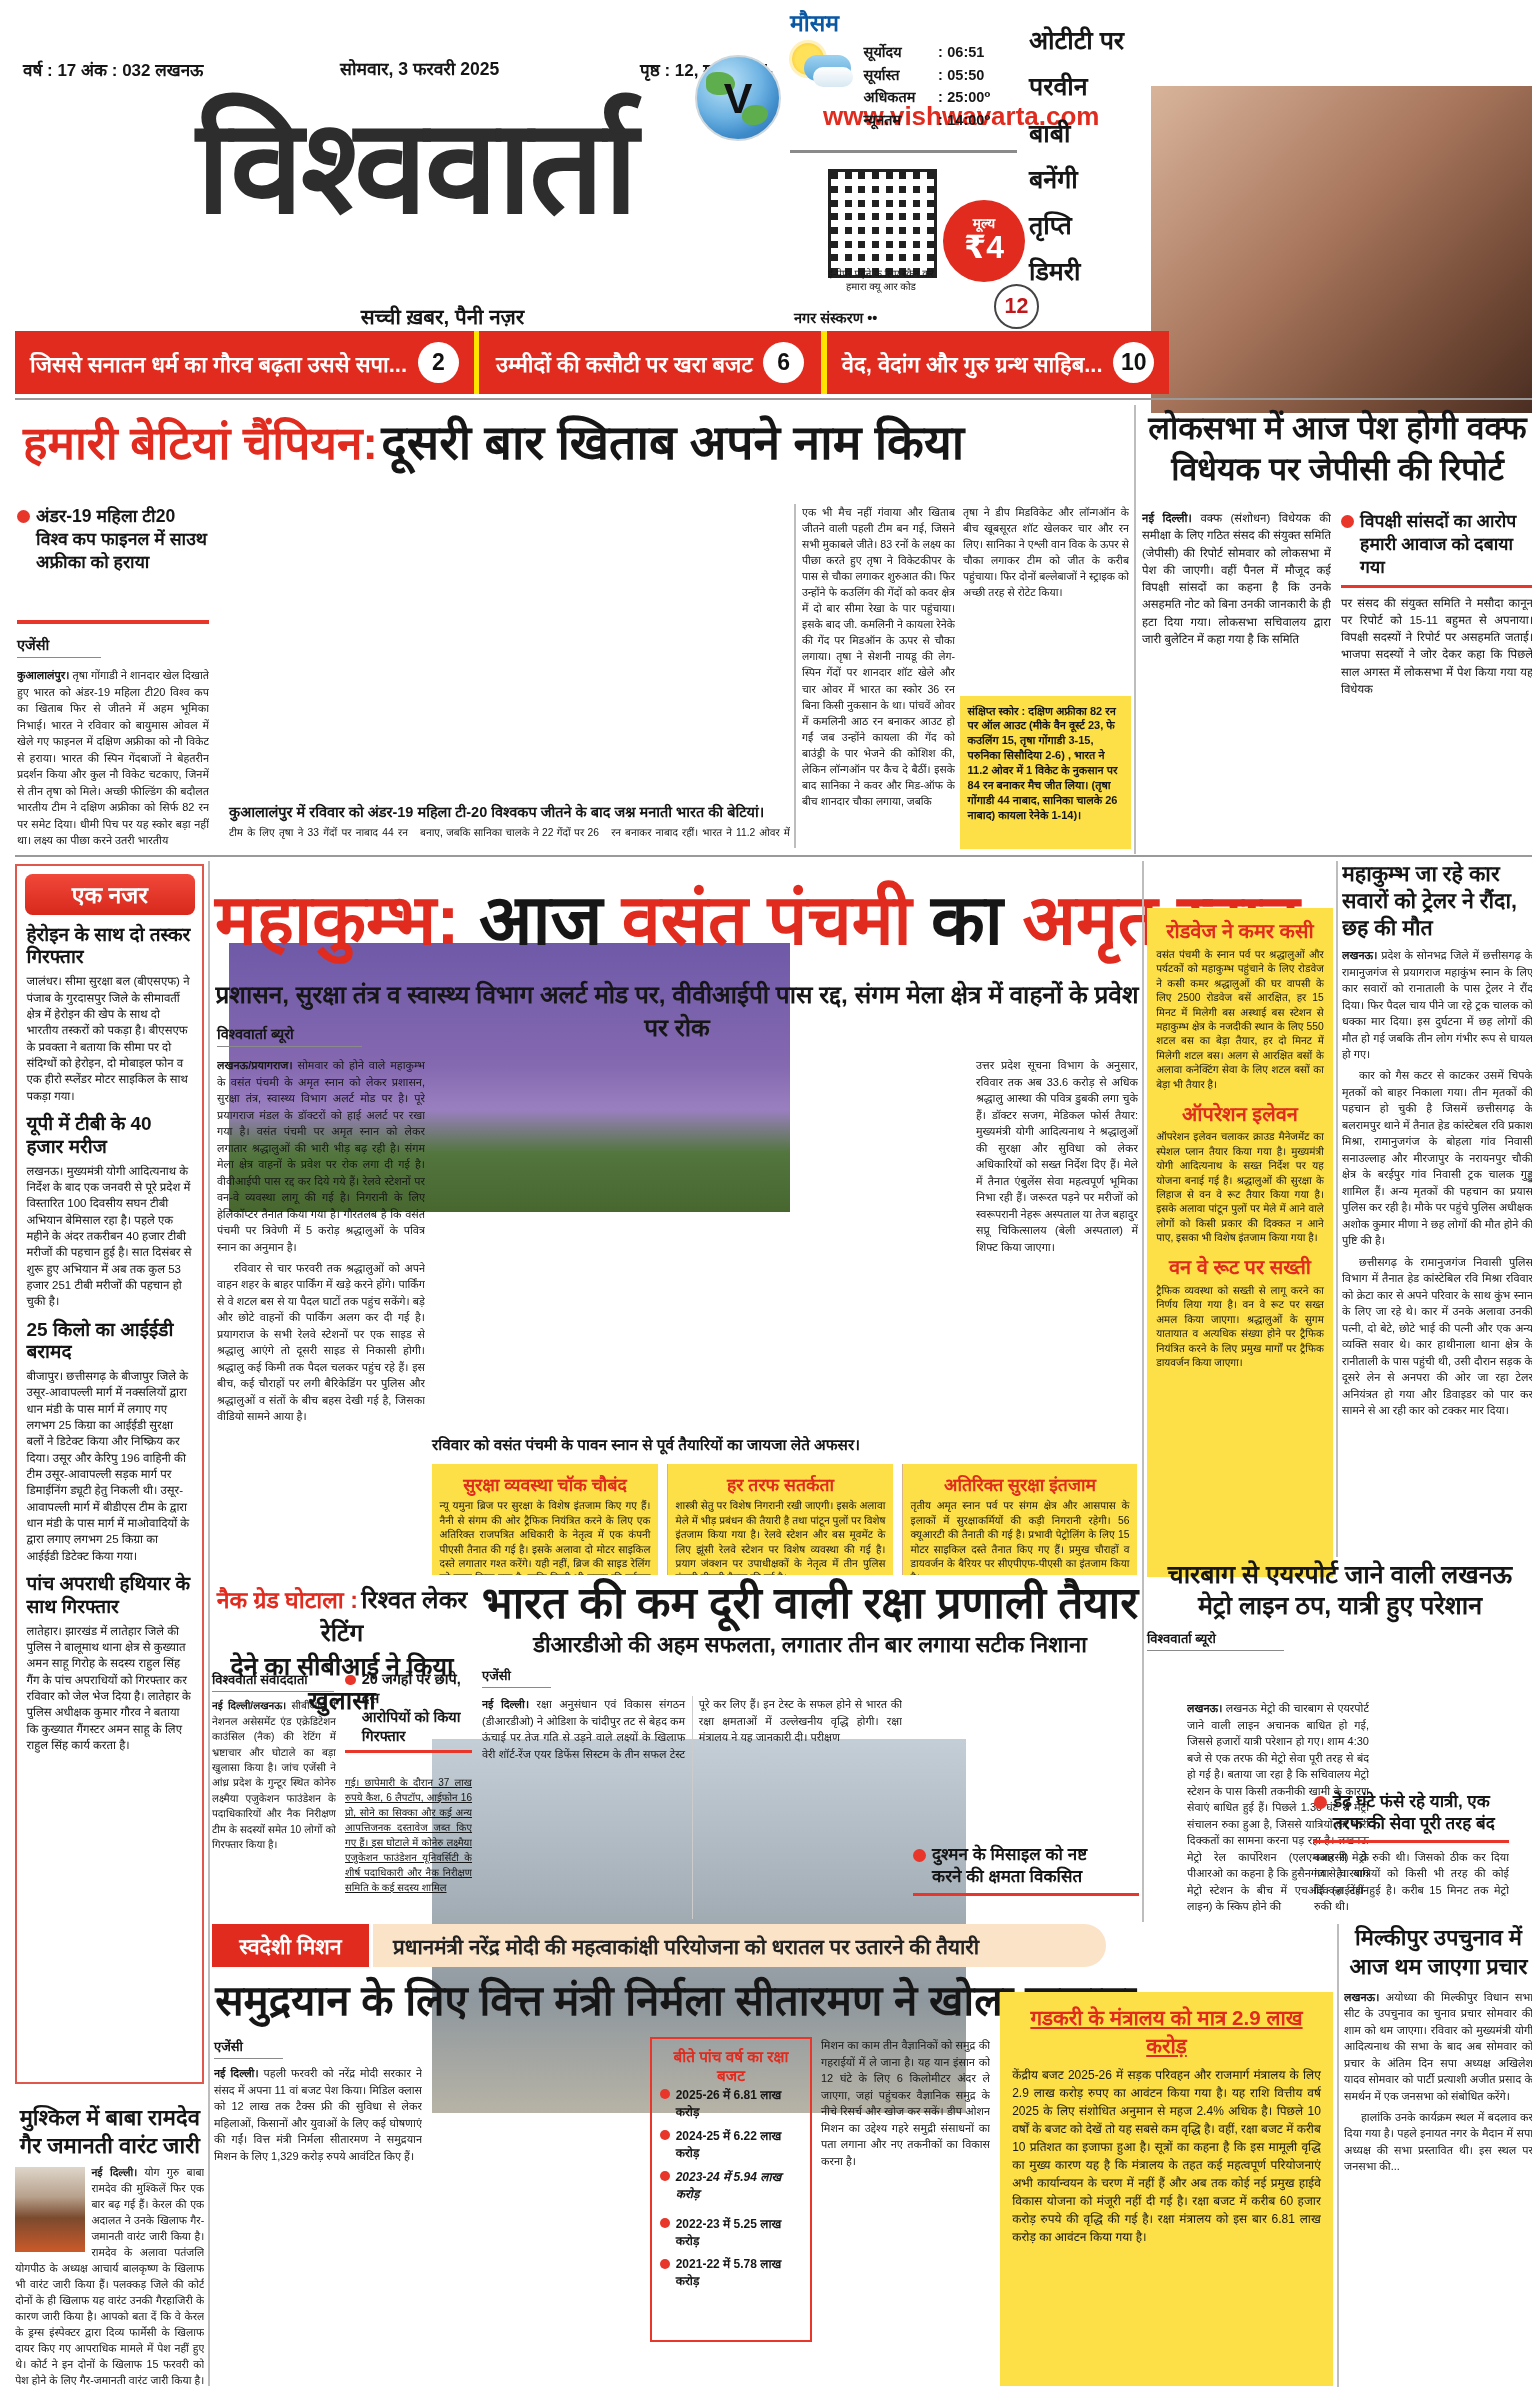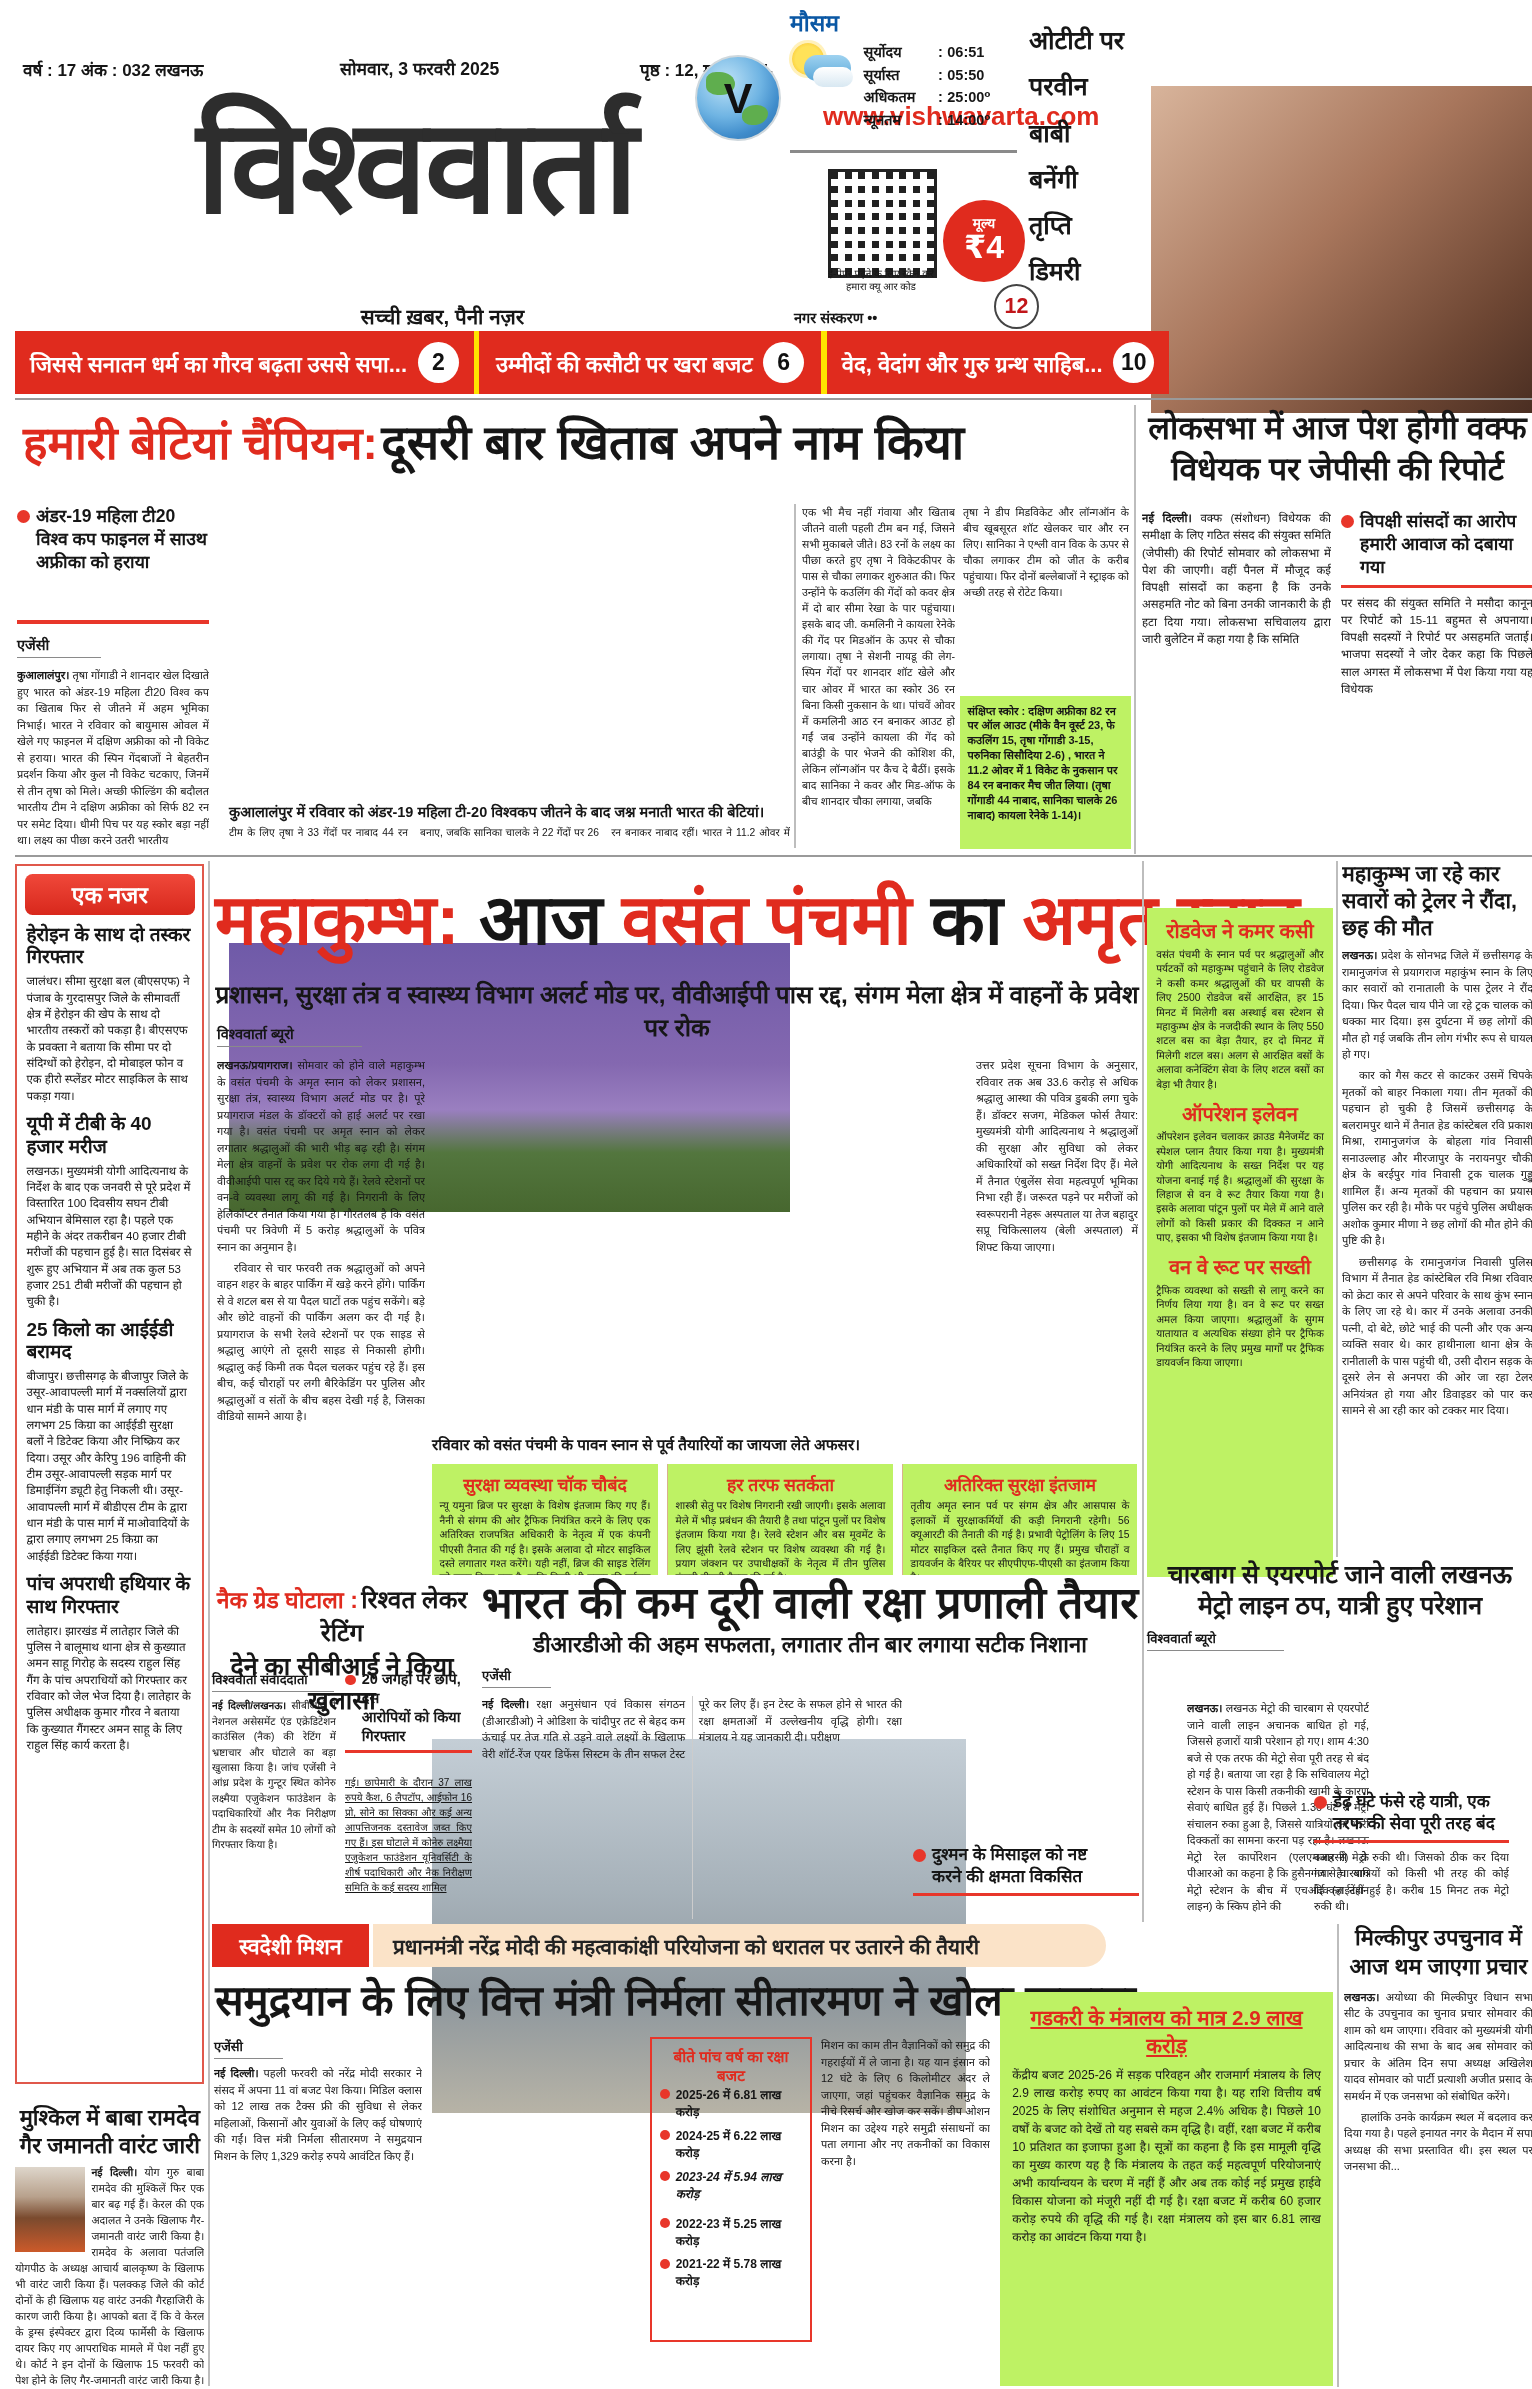--- a/index.html
+++ b/index.html
@@ -10,21 +10,21 @@
   .clip{overflow:hidden;}
   .b{font-weight:bold;}
   .red{color:#e02b1e;}
   .body-txt{font-size:11px;line-height:1.5;}
   .dateline{font-weight:bold;}
   .byline{font-weight:bold;font-size:14.5px;border-bottom:1.5px solid #8a8a8a;padding-bottom:3.1px;display:block;}
   .redrule{background:#e8362a;height:3.8px;}
   .dot{display:inline-block;width:13px;height:13px;border-radius:50%;background:#e8362a;flex:0 0 13px;margin-top:4.6px;}
   .bullet-row{display:flex;gap:6.1px;}
   .bullet-txt{font-size:17.6px;font-weight:bold;line-height:1.3;}
-  .peach{background:#bef264;}
+  .peach{background:#fde047;}
   .boxtitle{color:#e02b1e;font-weight:bold;font-size:17.6px;text-align:center;margin:1.5px 0 3.8px 0;}
   .boxbody{font-size:10.3px;line-height:1.4;}
   .caption{font-weight:bold;font-size:14.5px;line-height:1.25;}
   .vline{width:1.5px;background:#bdbdbd;}
   .hline{height:1.5px;background:#9a9a9a;}
   
   .masthead-title{font-size:131px;font-weight:900;letter-spacing:-2.3px;line-height:1.5;color:#2d2d2d;}
   .weather-row{display:flex;font-size:14.5px;font-weight:bold;line-height:1.55;}
   .weather-row .wl{width:70px;}
   .weather-row .wc{width:13.7px;text-align:center;}

